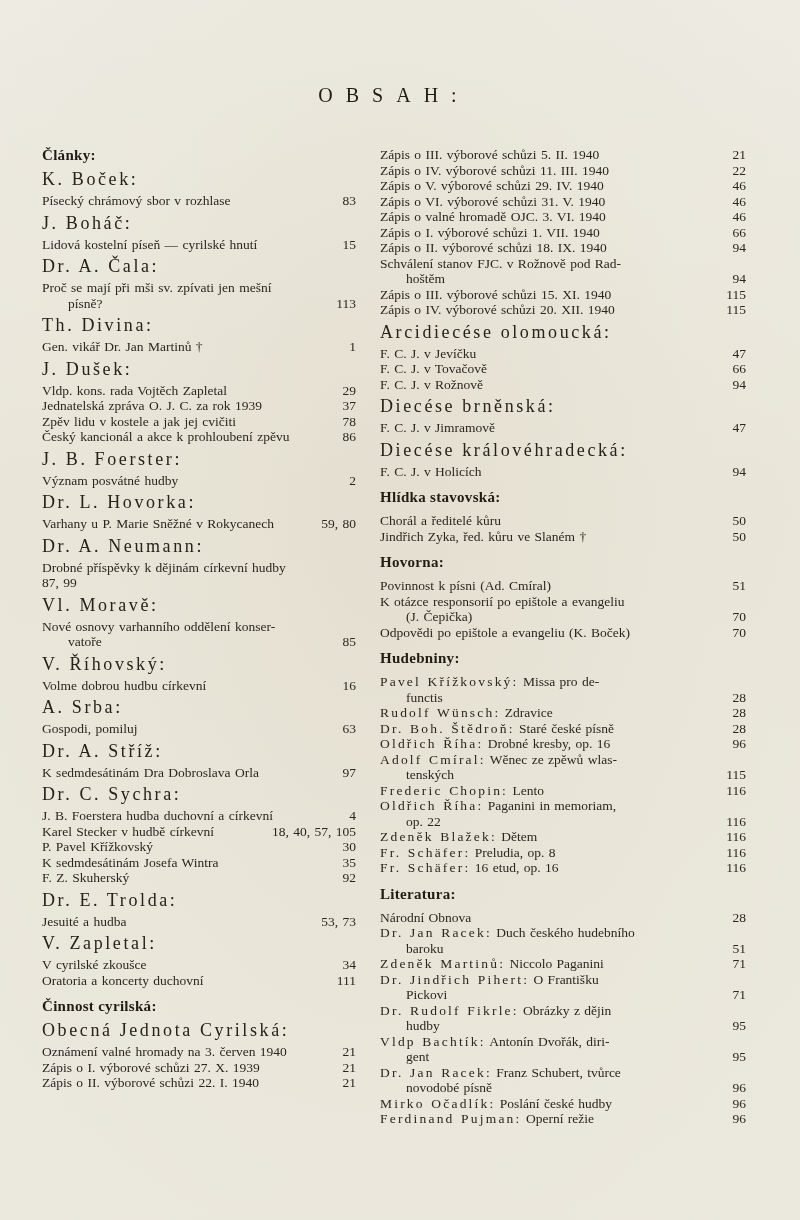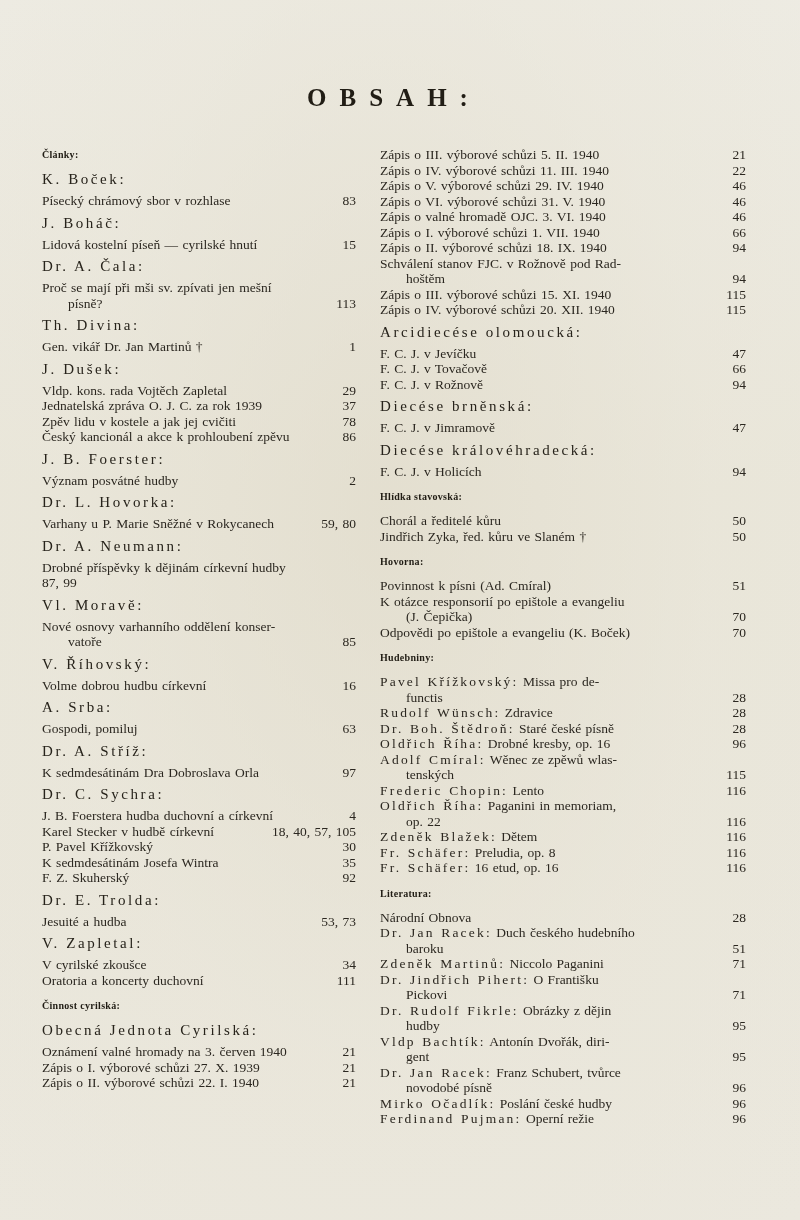--- a/index.html
+++ b/index.html
@@ -9,34 +9,34 @@
     font-family:"Liberation Serif","DejaVu Serif",serif;
   }
   .paper{
     position:absolute;inset:0;
     background:
       radial-gradient(ellipse at 48% 42%, rgba(222,216,198,.55) 0%, rgba(231,227,213,.35) 55%, rgba(240,239,233,0) 100%),
       linear-gradient(180deg,#eeece4 0%,#eae7db 40%,#ebe8de 100%);
   }
   .title{
     position:absolute;top:84px;left:42px;width:704px;margin:0;
-    text-align:center;font-size:25px;font-weight:bold;letter-spacing:13px;
+    text-align:center;font-size:20px;font-weight:normal;letter-spacing:13px;
     color:#211d15;
   }
   .cols{
     position:absolute;top:147px;left:42px;display:flex;gap:24px;
     color:#2b2720;
   }
   .col-left{width:314px;}
   .col-right{width:366px;}
   .block{margin:0 0 5px 0;}
   .block.entries{margin-bottom:6px;}
-  .heading{font-size:15px;line-height:16px;}
+  .heading{font-size:18px;line-height:16px;}
   .heading.spaced{letter-spacing:2.6px;margin:4px 0 6px;color:#27231b;}
-  .heading.bold{font-weight:bold;font-size:10px;letter-spacing:.3px;margin:10px 0 8px;color:#201c14;}
+  .heading.bold{font-weight:bold;font-size:15px;letter-spacing:.3px;margin:10px 0 8px;color:#201c14;}
   .col > .block:first-child{margin-top:0;}
   .row{
     display:flex;align-items:baseline;
     font-size:13.5px;line-height:15.5px;word-spacing:1px;
   }
   .txt{flex:1;padding-right:6px;white-space:nowrap;}
   .row.indent .txt{padding-left:26px;}
   .pg{white-space:nowrap;text-align:right;}
   .sp{letter-spacing:2.2px;}
 </style>

